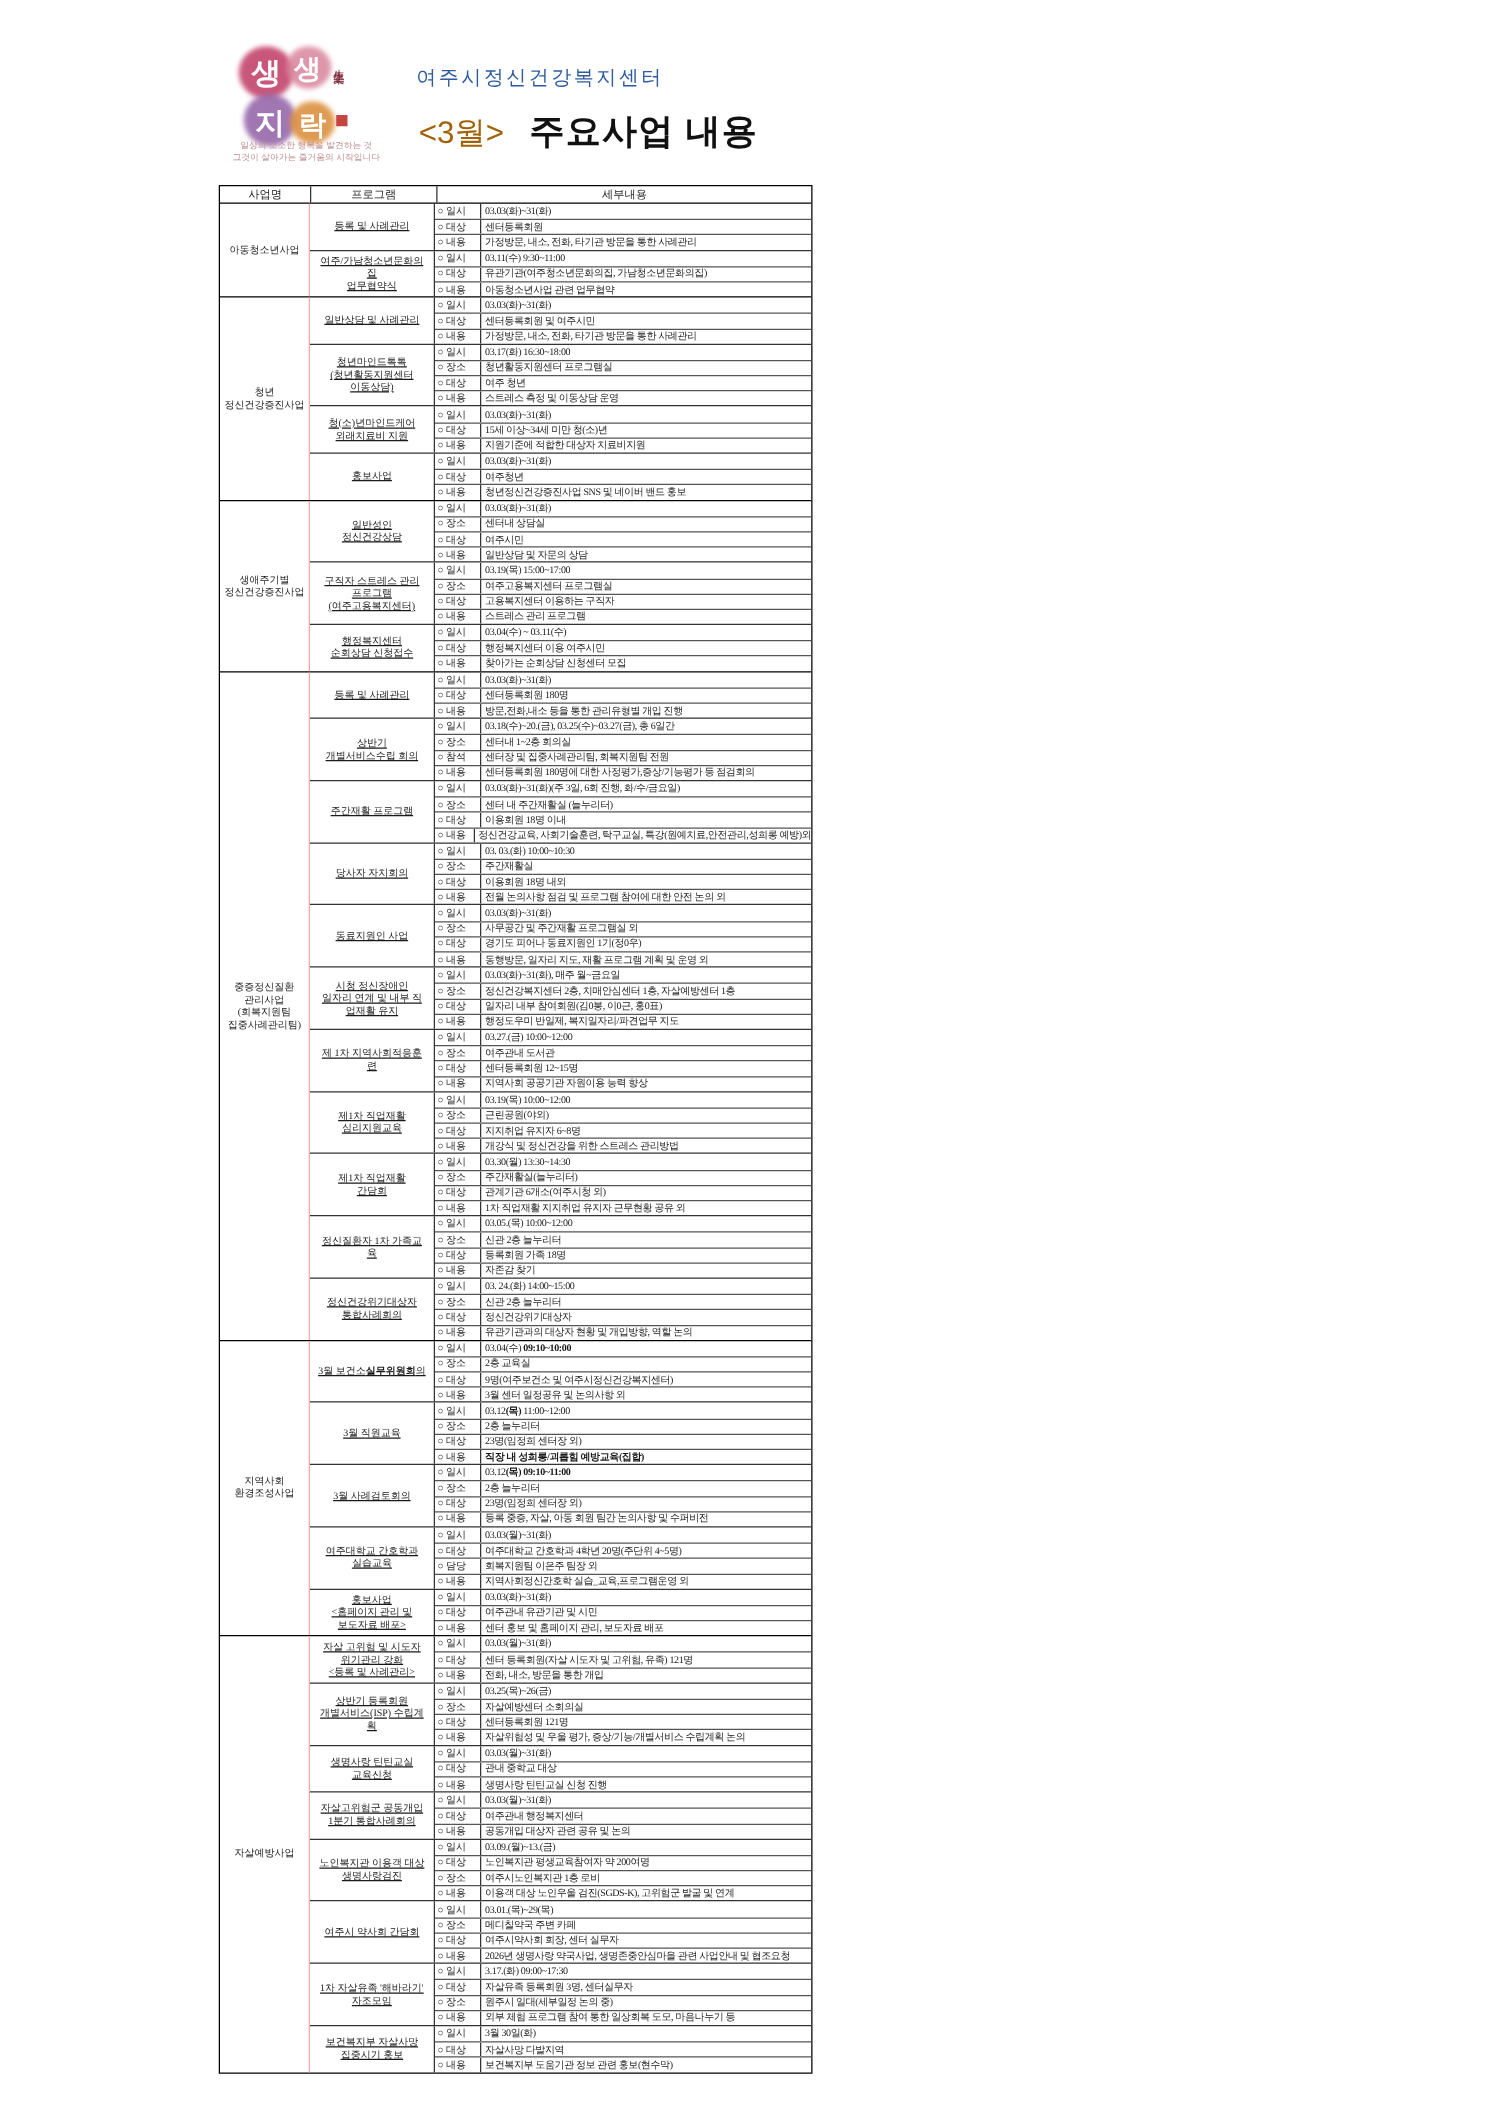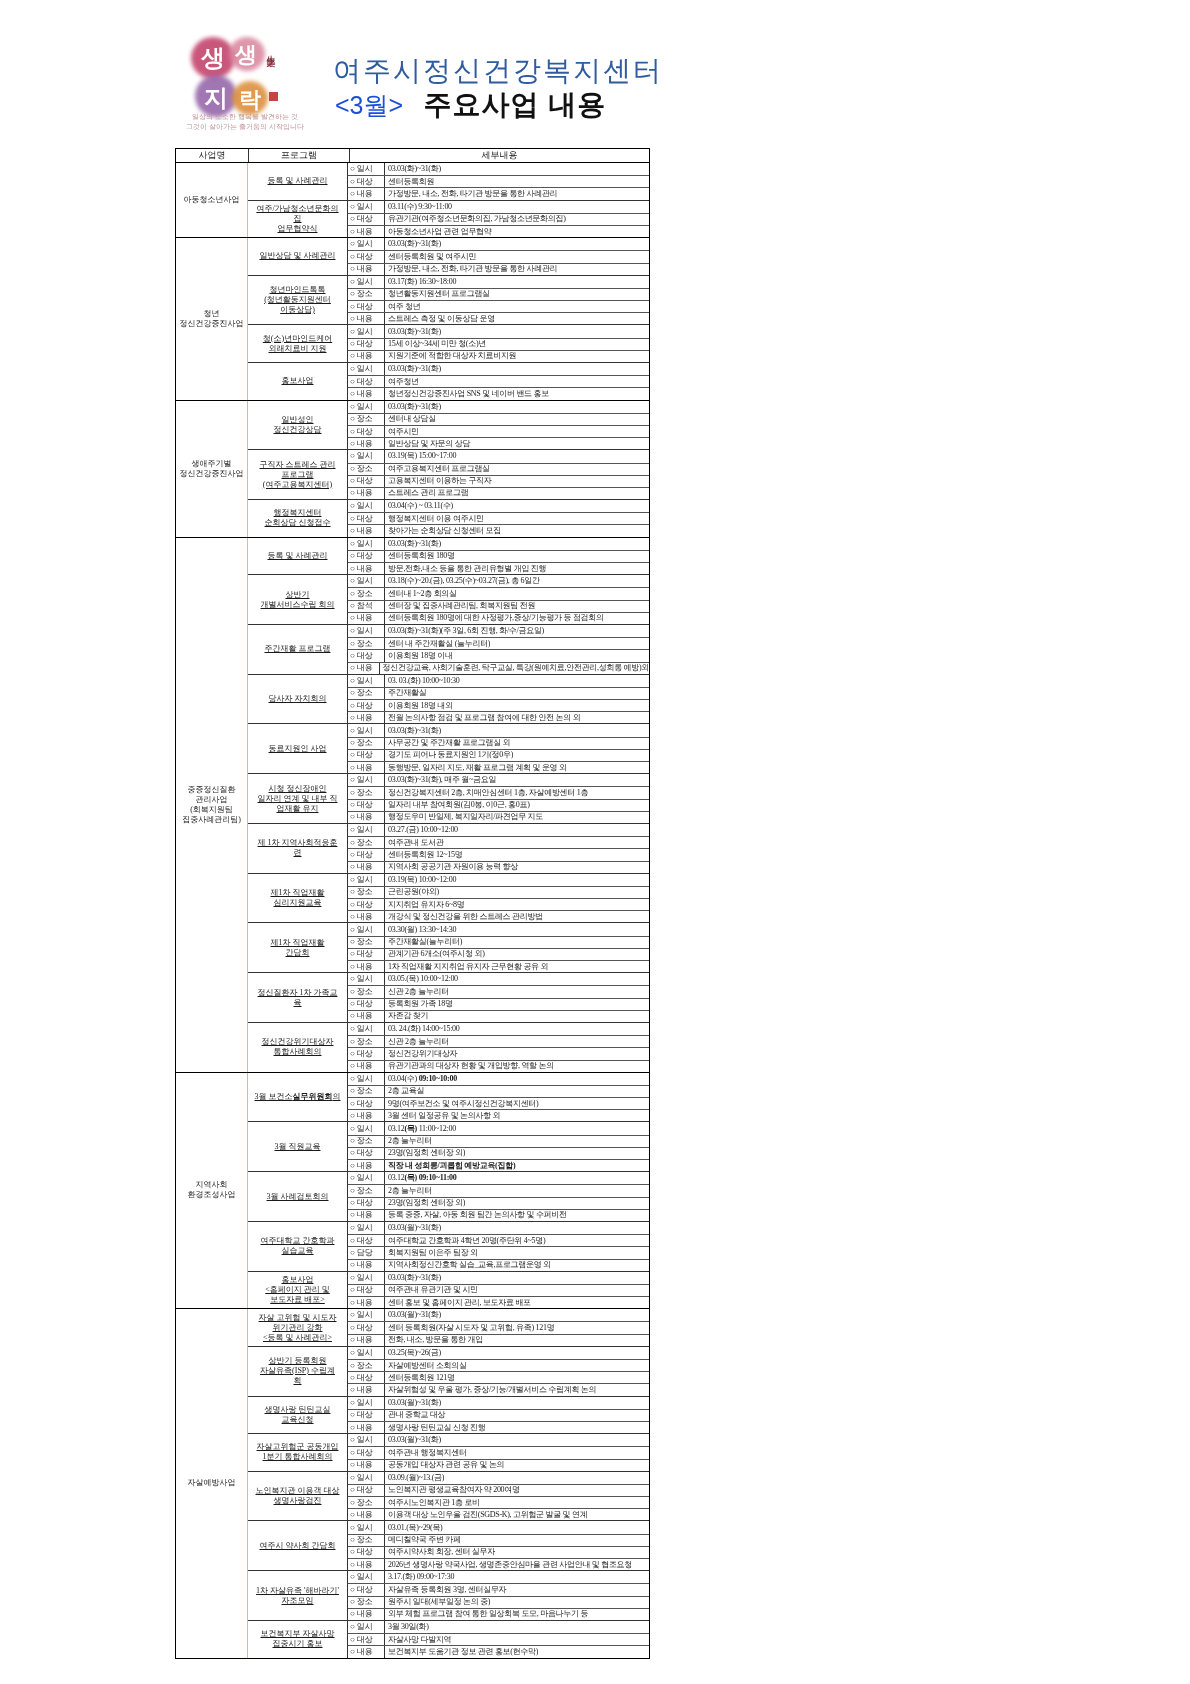--- a/index.html
+++ b/index.html
@@ -4,23 +4,23 @@
 <style>
   html,body{margin:0;padding:0;background:#fff;}
   #page{position:relative;width:1190px;height:1684px;background:#ffffff;overflow:hidden;
         font-family:"Liberation Serif","DejaVu Serif",serif;color:#1a1a1a;}
 
   
   #logo{position:absolute;left:183px;top:34px;width:120px;height:104px;}
   #logo-caption{position:absolute;left:170px;top:112px;width:150px;text-align:center;
         font-size:7px;line-height:10px;color:#bf8e92;font-family:"Liberation Sans",sans-serif;}
   #title1{position:absolute;left:333px;top:52px;font-family:"Liberation Sans",sans-serif;
-        font-size:28px;letter-spacing:2px;color:#2f5c9e;text-align:center;}
+        font-size:16px;letter-spacing:2px;color:#2f5c9e;text-align:center;}
   #title2{position:absolute;left:335px;top:86px;font-family:"Liberation Sans",sans-serif;}
-  #title2 .month{font-size:25px;color:#1d4ed8;}
+  #title2 .month{font-size:25px;color:#a16207;}
   #title2 .main{font-size:28px;font-weight:bold;color:#111;letter-spacing:1px;margin-left:16px;}
 
   
   #tbl{position:absolute;left:175px;top:148px;width:475px;border:1.6px solid #000;
        box-sizing:border-box;font-size:8px;line-height:1.25;}
   #thead{display:flex;height:14px;border-bottom:1.6px solid #000;box-sizing:border-box;
          align-items:flex-start;font-size:9px;}
   .hc{text-align:center;}
   .hc1{width:72px;border-right:1px solid #333;align-self:stretch;line-height:13px;}
   .hc2{width:100px;border-right:1px solid #333;align-self:stretch;line-height:13px;}
@@ -651,21 +651,21 @@
                   <div class="content">센터 등록회원(자살 시도자 및 고위험, 유족) 121명</div>
                 </div>
                 <div class="drow">
                   <div class="marker">○ 내용</div>
                   <div class="content">전화, 내소, 방문을 통한 개입</div>
                 </div>
               </div>
             </div>
             <div class="program">
               <div class="prog-name">상반기 등록회원
-자살유족(ISP) 수립계
+개별서비스(ISP) 수립계
 획</div>
               <div class="prog-rows">
                 <div class="drow">
                   <div class="marker">○ 일시</div>
                   <div class="content">03.25(목)~26(금)</div>
                 </div>
                 <div class="drow">
                   <div class="marker">○ 장소</div>
                   <div class="content">자살예방센터 소회의실</div>
                 </div>

